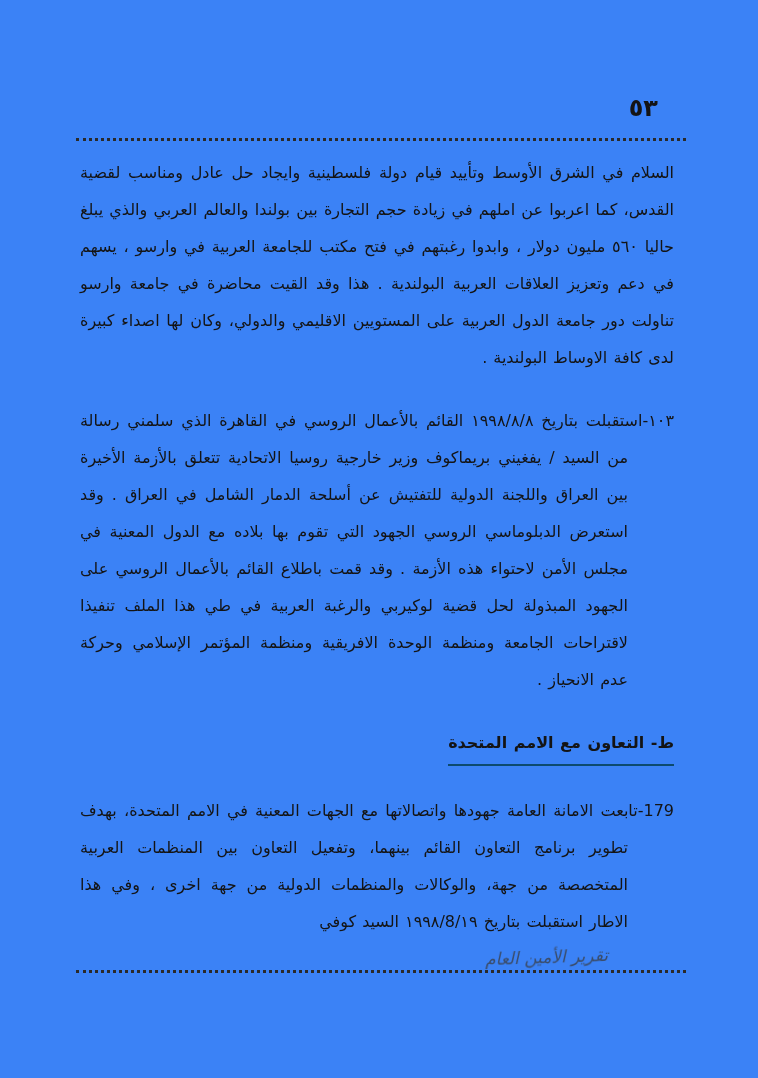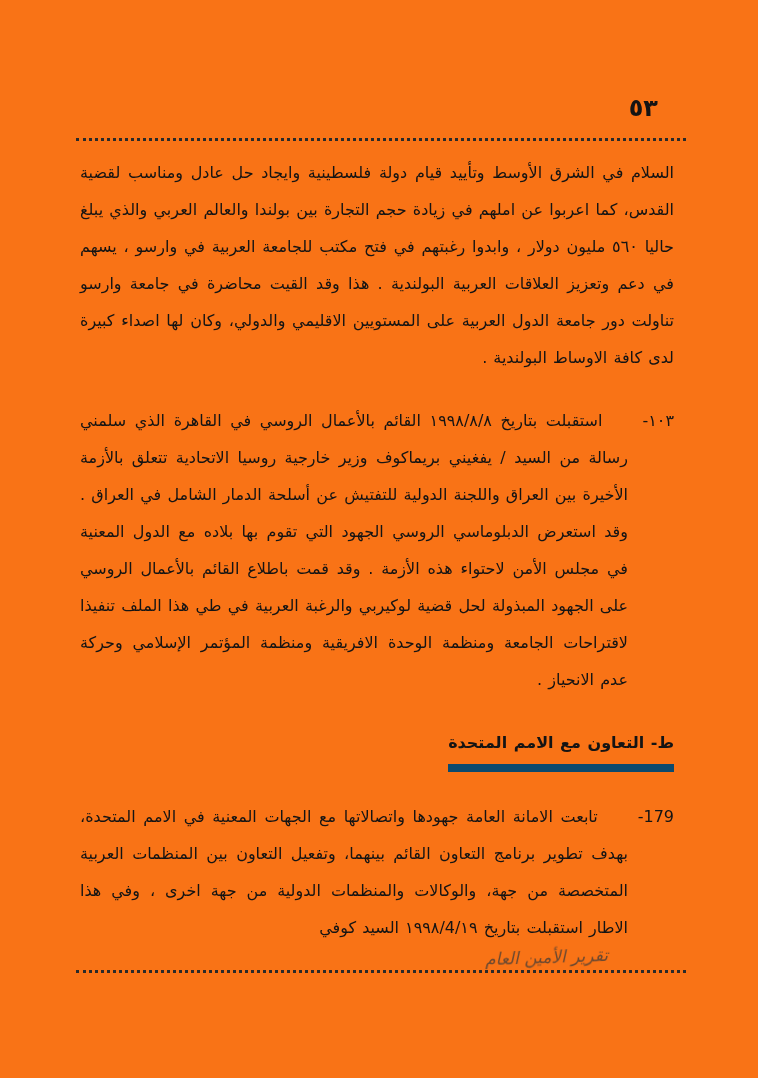--- a/index.html
+++ b/index.html
@@ -9,21 +9,21 @@
   body {
     width: 758px;
     height: 1078px;
     background: #e9e9e7;
     position: relative;
     font-family: "DejaVu Sans", sans-serif;
   }
   .scan-page {
     position: absolute;
     inset: 0;
-    background: #f97316;
+    background: #3b82f6;
     color: #141414;
     overflow: hidden;
   }
   .page-number {
     position: absolute;
     top: 94px;
     right: 100px;
     font-size: 24px;
     font-weight: bold;
     letter-spacing: 2px;
@@ -50,29 +50,28 @@
   .content p {
     margin: 0 0 26px 0;
   }
   .numbered {
     padding-right: 46px;
     text-indent: -46px;
   }
   .item-number {
     font-weight: normal;
     letter-spacing: 1px;
-    margin-left: 40px;
   }
   .section-heading {
     margin: 0 0 8px 0;
     font-weight: bold;
   }
   .section-heading .heading-text {
     display: inline-block;
-    border-bottom: 8px solid #0c4a6e;
+    border-bottom: 2px solid #0c4a6e;
     padding-bottom: 3px;
   }
   .handwritten-note {
     position: absolute;
     top: 948px;
     right: 150px;
     width: 180px;
     font-size: 17px;
     font-style: italic;
     color: #3a3a3a;
@@ -92,21 +91,21 @@
   <div class="rule rule-top"></div>
 
   <div class="content">
 
     <p>السلام في الشرق الأوسط وتأييد قيام دولة فلسطينية وايجاد حل عادل ومناسب لقضية القدس، كما اعربوا عن املهم في زيادة حجم التجارة بين بولندا والعالم العربي والذي يبلغ حاليا ٥٦٠ مليون دولار ، وابدوا رغبتهم في فتح مكتب للجامعة العربية في وارسو ، يسهم في دعم وتعزيز العلاقات العربية البولندية . هذا وقد القيت محاضرة في جامعة وارسو تناولت دور جامعة الدول العربية على المستويين الاقليمي والدولي، وكان لها اصداء كبيرة لدى كافة الاوساط البولندية .</p>
 
     <p class="numbered"><span class="item-number">١٠٣-</span><span>استقبلت بتاريخ ١٩٩٨/٨/٨ القائم بالأعمال الروسي في القاهرة الذي سلمني رسالة من السيد / يفغيني بريماكوف وزير خارجية روسيا الاتحادية تتعلق بالأزمة الأخيرة بين العراق واللجنة الدولية للتفتيش عن أسلحة الدمار الشامل في العراق . وقد استعرض الدبلوماسي الروسي الجهود التي تقوم بها بلاده مع الدول المعنية في مجلس الأمن لاحتواء هذه الأزمة . وقد قمت باطلاع القائم بالأعمال الروسي على الجهود المبذولة لحل قضية لوكيربي والرغبة العربية في طي هذا الملف تنفيذا لاقتراحات الجامعة ومنظمة الوحدة الافريقية ومنظمة المؤتمر الإسلامي وحركة عدم الانحياز .</span></p>
 
     <p class="section-heading"><span class="heading-text">ط- التعاون مع الامم المتحدة</span></p>
 
-    <p class="numbered"><span class="item-number">179-</span><span>تابعت الامانة العامة جهودها واتصالاتها مع الجهات المعنية في الامم المتحدة، بهدف تطوير برنامج التعاون القائم بينهما، وتفعيل التعاون بين المنظمات العربية المتخصصة من جهة، والوكالات والمنظمات الدولية من جهة اخرى ، وفي هذا الاطار استقبلت بتاريخ ١٩٩٨/4/١٩ السيد كوفي</span></p>
+    <p class="numbered"><span class="item-number">179-</span><span>تابعت الامانة العامة جهودها واتصالاتها مع الجهات المعنية في الامم المتحدة، بهدف تطوير برنامج التعاون القائم بينهما، وتفعيل التعاون بين المنظمات العربية المتخصصة من جهة، والوكالات والمنظمات الدولية من جهة اخرى ، وفي هذا الاطار استقبلت بتاريخ ١٩٩٨/8/١٩ السيد كوفي</span></p>
 
   </div>
 
   <div class="handwritten-note">تقرير الأمين العام</div>
 
   <div class="rule rule-bottom"></div>
 
 </div>
 
 </body></html>

